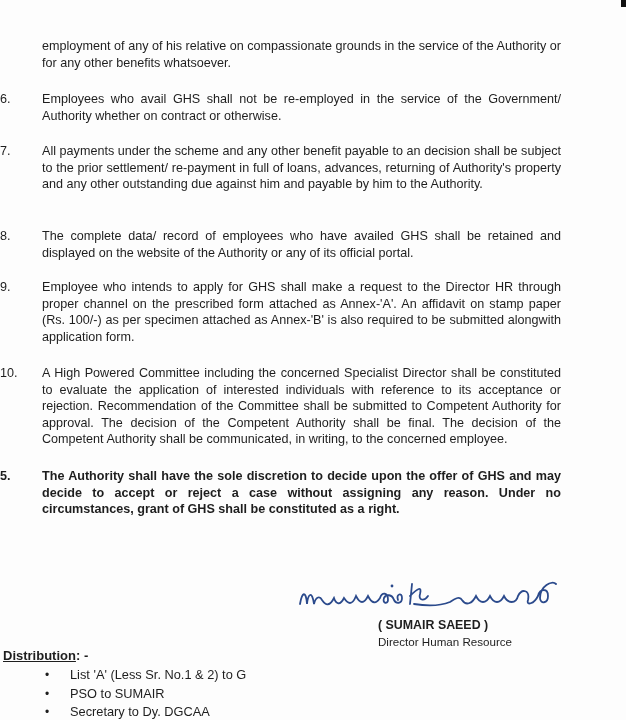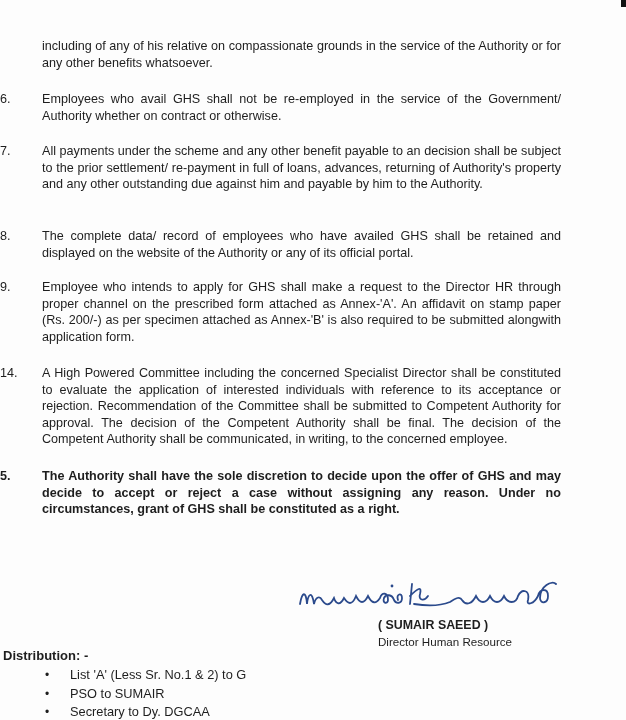--- a/index.html
+++ b/index.html
@@ -76,21 +76,21 @@
       text-align: right;
     }
 
     .dist-heading {
       position: absolute;
       left: 3px;
       top: 648px;
       font-size: 13px;
       font-weight: bold;
     }
-    .dist-heading .u { }
+    .dist-heading .u { text-decoration: underline; }
     .dist-list {
       position: absolute;
       left: 0;
       top: 666px;
       margin: 0;
       padding: 0;
       list-style: none;
     }
     .dist-list li {
       position: relative;
@@ -111,45 +111,45 @@
       top: 0;
     }
   </style>
 </head>
 <body>
 
 <div class="corner-mark"></div>
 
 <div class="para" style="top:38px;">
   <span class="num"></span>
-  <span class="text">including of any of his relative on compassionate grounds in the service of the Authority or for any other benefits whatsoever.</span>
+  <span class="text">employment of any of his relative on compassionate grounds in the service of the Authority or for any other benefits whatsoever.</span>
 </div>
 
 <div class="para" style="top:91px;">
   <span class="num">6.</span>
   <span class="text">Employees who avail GHS shall not be re-employed in the service of the Government/ Authority whether on contract or otherwise.</span>
 </div>
 
 <div class="para" style="top:143px;">
   <span class="num">7.</span>
   <span class="text">All payments under the scheme and any other benefit payable to an decision shall be subject to the prior settlement/ re-payment in full of loans, advances, returning of Authority's property and any other outstanding due against him and payable by him to the Authority.</span>
 </div>
 
 <div class="para" style="top:228px;">
   <span class="num">8.</span>
   <span class="text">The complete data/ record of employees who have availed GHS shall be retained and displayed on the website of the Authority or any of its official portal.</span>
 </div>
 
 <div class="para" style="top:279px;">
   <span class="num">9.</span>
-  <span class="text">Employee who intends to apply for GHS shall make a request to the Director HR through proper channel on the prescribed form attached as Annex-'A'.  An affidavit on stamp paper (Rs. 200/-) as per specimen attached as Annex-'B' is also required to be submitted alongwith application form.</span>
+  <span class="text">Employee who intends to apply for GHS shall make a request to the Director HR through proper channel on the prescribed form attached as Annex-'A'.  An affidavit on stamp paper (Rs. 100/-) as per specimen attached as Annex-'B' is also required to be submitted alongwith application form.</span>
 </div>
 
 <div class="para" style="top:365px;">
-  <span class="num">14.</span>
+  <span class="num">10.</span>
   <span class="text">A High Powered Committee including the concerned Specialist Director shall be constituted to evaluate the application of interested individuals with reference to its acceptance or rejection.  Recommendation of the Committee shall be submitted to Competent Authority for approval.  The decision of the Competent Authority shall be final.  The decision of the Competent Authority shall be communicated, in writing, to the concerned employee.</span>
 </div>
 
 <div class="para bold" style="top:468px;">
   <span class="num">5.</span>
   <span class="text">The Authority shall have the sole discretion to decide upon the offer of GHS and may decide to accept or reject a case without assigning any reason. Under no circumstances, grant of GHS shall be constituted as a right.</span>
 </div>
 
 <div class="sig-block">
   <svg class="sig-svg" viewBox="0 0 290 40">

